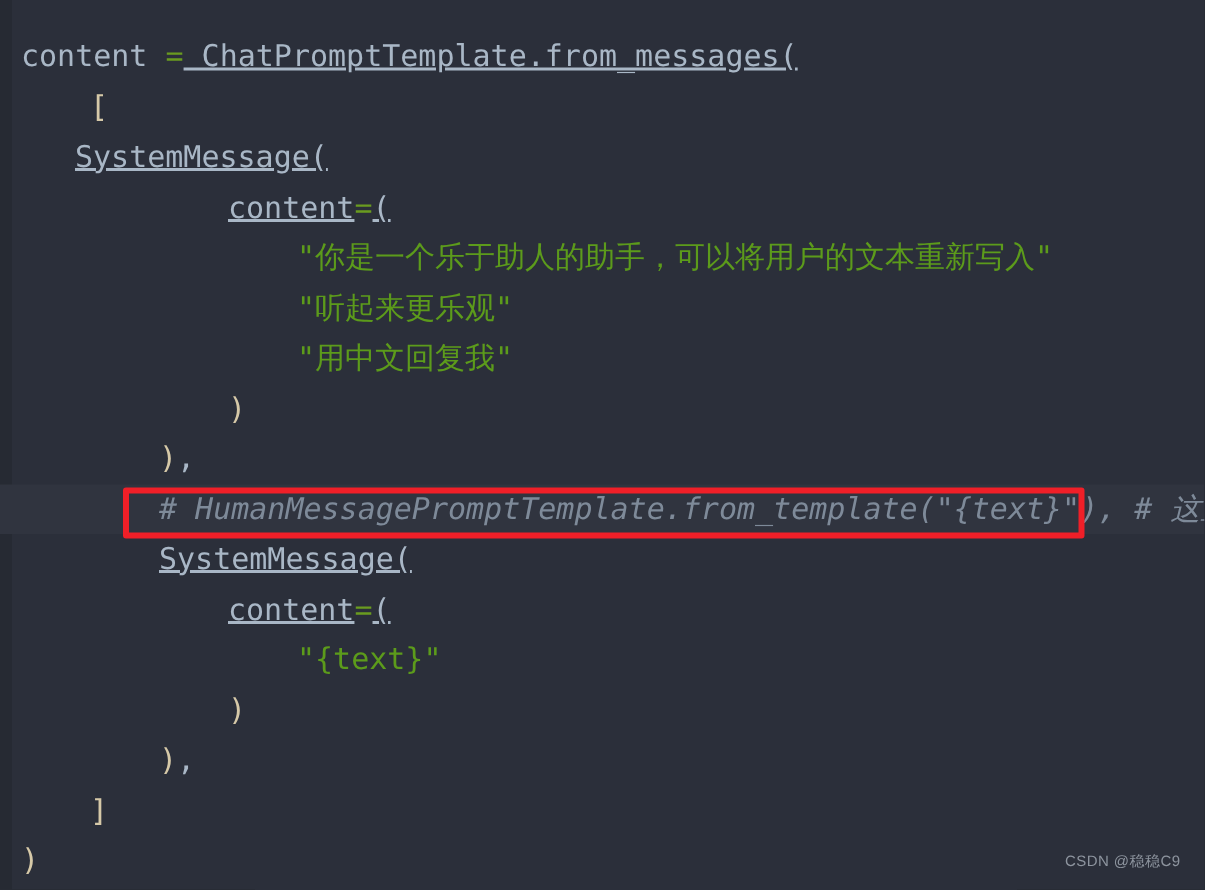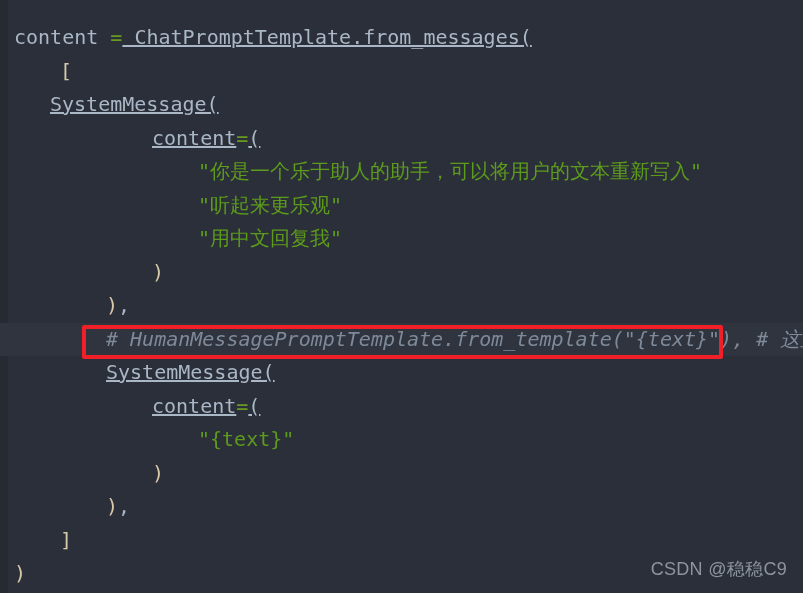--- a/index.html
+++ b/index.html
@@ -63,21 +63,21 @@
     box-sizing: border-box;
     border-radius: 2px;
     pointer-events: none;
   }
   #watermark {
     position: absolute;
     right: 16px;
     bottom: 12px;
     color: #8d949e;
     font-family: "Liberation Sans", sans-serif;
-    font-size: 18px;
+    font-size: 10px;
     letter-spacing: 0.3px;
     white-space: nowrap;
   }
 </style>
 </head>
 <body>
 
 <div id="screen">
 
   <div id="gutter"></div>

